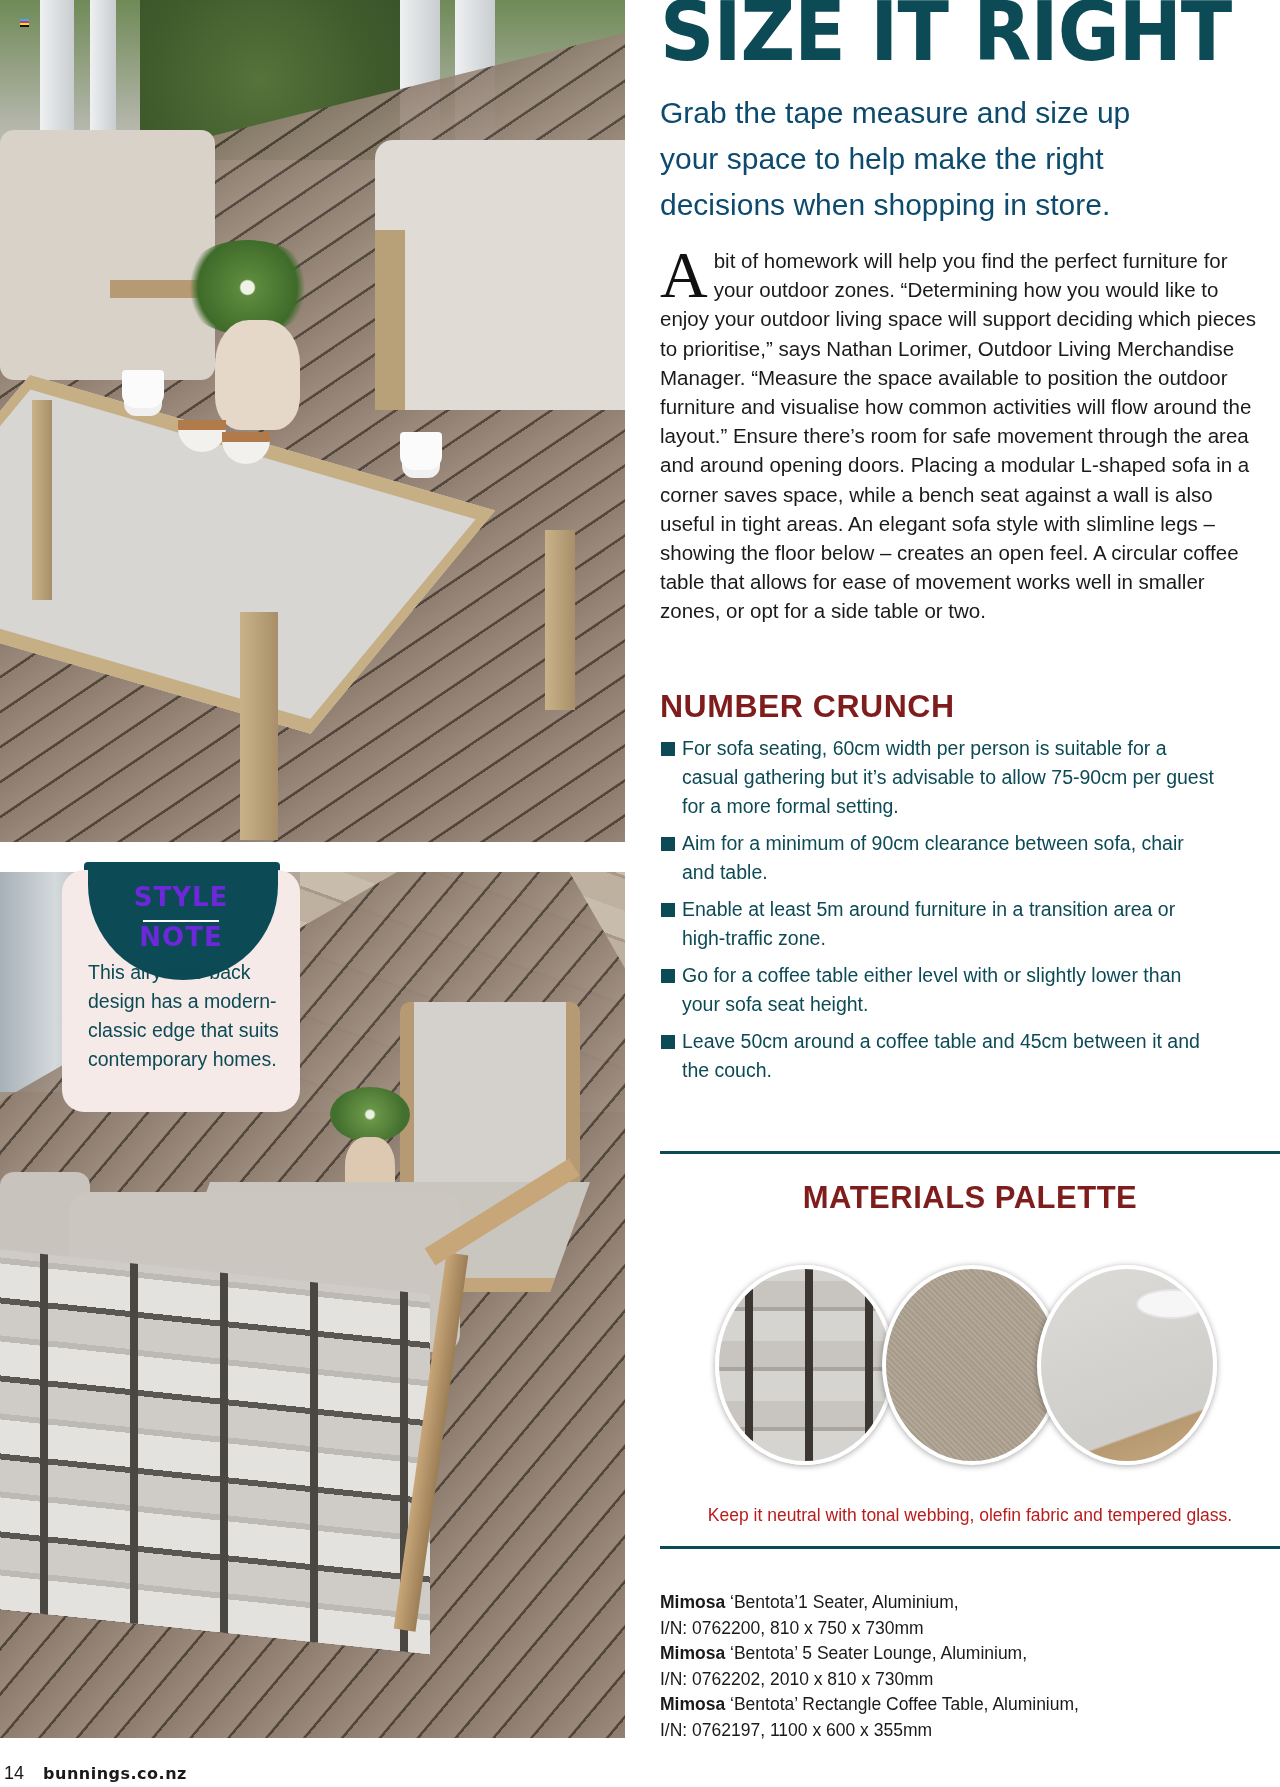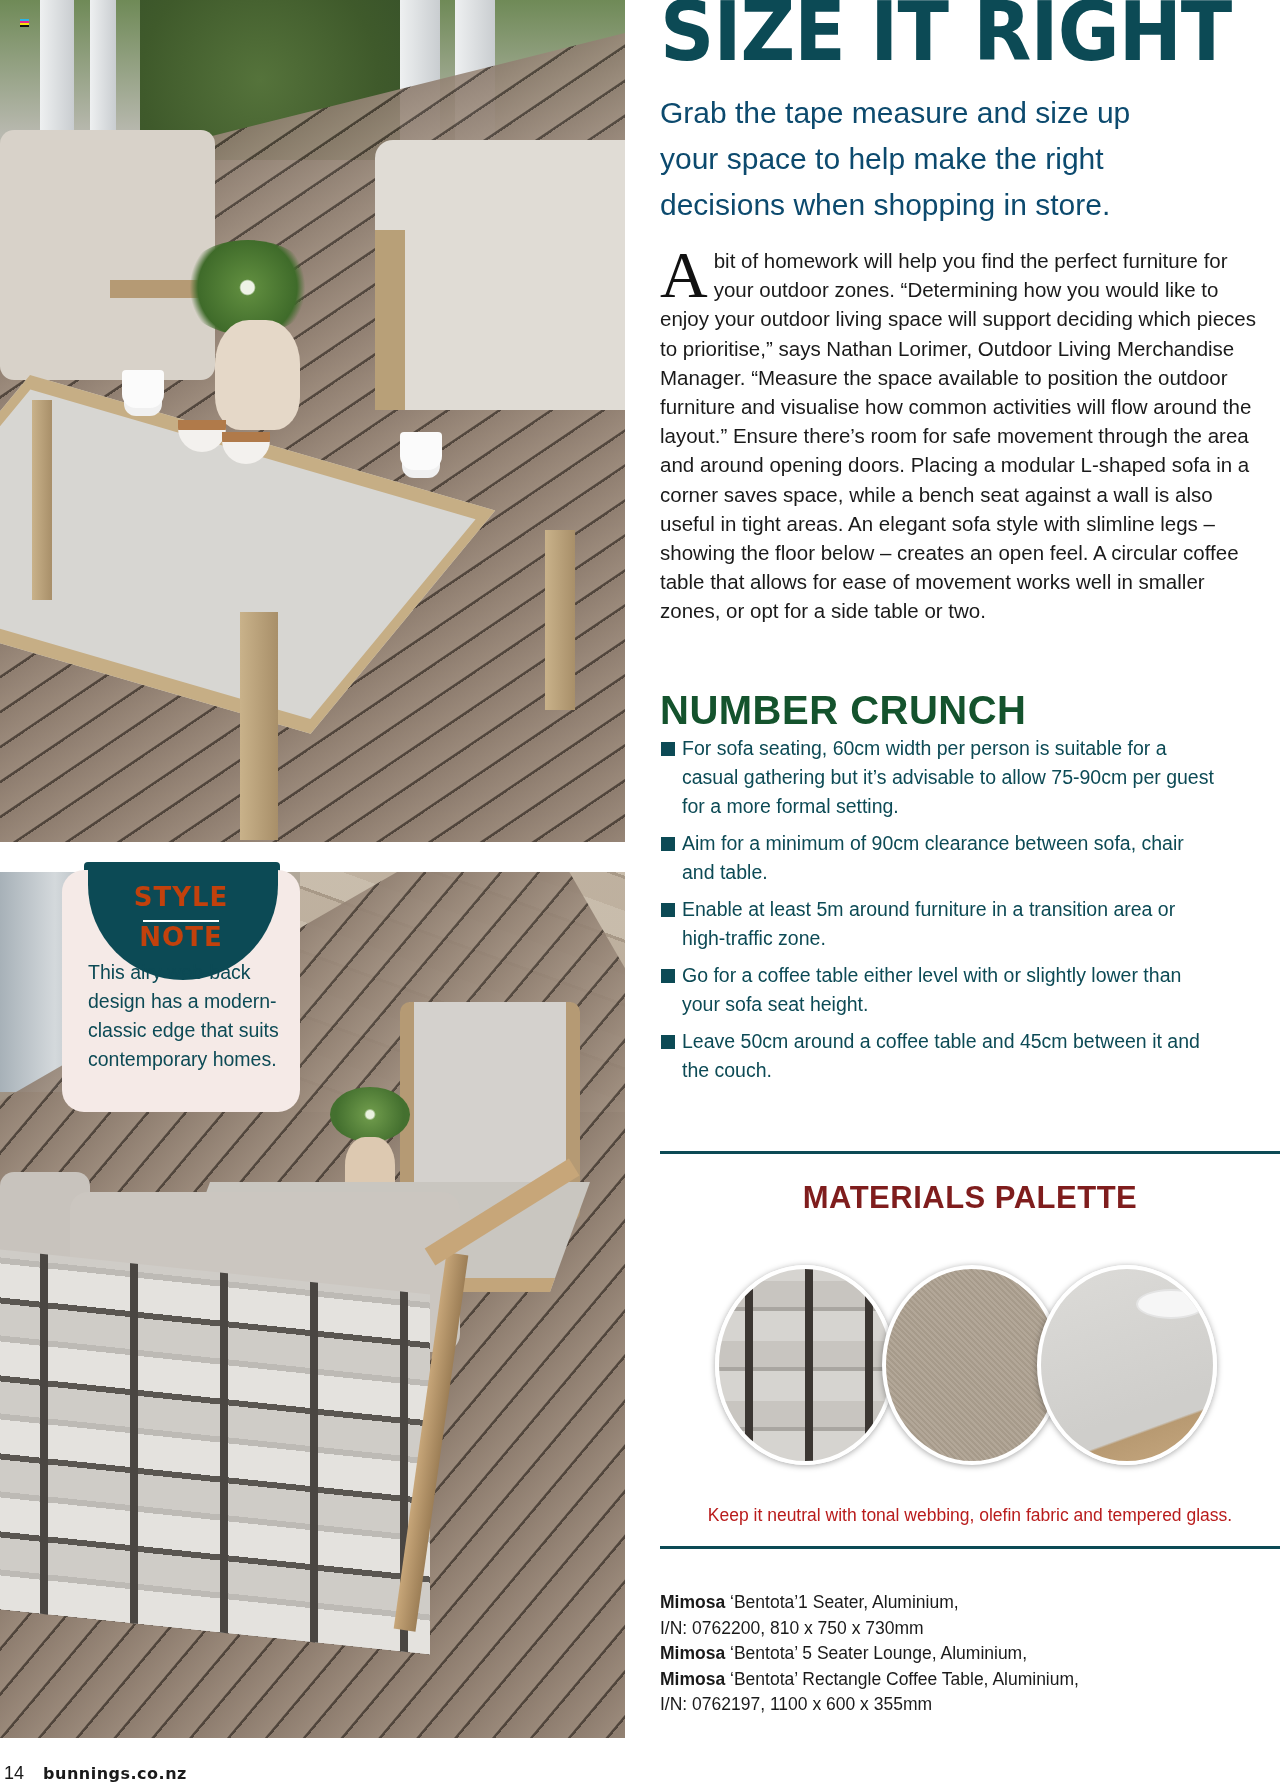--- a/index.html
+++ b/index.html
@@ -52,34 +52,34 @@
   .jug { position:absolute; left:345px; top:265px; width:50px; height:70px; background:#ddc9b1; border-radius: 40% 40% 30% 30%; }
 
   
   .cmyk-mark { position: absolute; left: 20px; top: 19px; width: 9px; height: 10px; }
   .cmyk-mark span { display: block; height: 2px; }
 
   
   .style-note { position: absolute; left: 62px; top: 870px; width: 238px; height: 242px; background: #f5eae7; border-radius: 22px; overflow: hidden; }
   .style-note .badge { position: absolute; left: 26px; top: -120px; width: 190px; height: 230px; background: #0c4a55; border-radius: 0 0 95px 95px; }
   .badge-top-cap { position: absolute; left: 84px; top: 862px; width: 196px; height: 12px; background: #0c4a55; border-radius: 4px 4px 0 0; }
-  .style-note .title1, .style-note .title2 { position: absolute; left: 0; width: 238px; text-align: center; color: #c2410c; font-weight: 700; font-size: 26px; letter-spacing: 1px; font-family: "DejaVu Sans", sans-serif; }
+  .style-note .title1, .style-note .title2 { position: absolute; left: 0; width: 238px; text-align: center; color: #6d28d9; font-weight: 700; font-size: 26px; letter-spacing: 1px; font-family: "DejaVu Sans", sans-serif; }
   .style-note .title1 { top: 12px; }
   .style-note .title2 { top: 52px; }
   .style-note .rule { position: absolute; left: 81px; top: 50px; width: 76px; height: 2px; background: #ffffff; }
   .style-note .body { position: absolute; left: 26px; top: 88px; width: 205px; font-size: 19.5px; line-height: 29px; color: #0c4a55; }
 
   
   .col { position: absolute; left: 660px; width: 600px; }
   .hero-title { top: -8px; font-size: 82px; font-weight: 700; color: #0c4a55; letter-spacing: -1px; line-height: 80px; font-family: "DejaVu Sans", sans-serif; transform: scaleX(.92); transform-origin: left; white-space: nowrap; }
   .subtitle { top: 90px; font-size: 30px; line-height: 46px; color: #0c4a6e; width: 520px; }
   .intro { top: 246px; font-size: 20.5px; line-height: 29.2px; color: #1a1a1a; width: 610px; }
   .drop-cap { float: left; font-family: "Liberation Serif", serif; font-size: 66px; line-height: 54px; margin: 2px 6px 0 0; color: #111; }
 
-  .crunch-title { top: 688px; font-size: 40px; font-weight: 700; color: #14532d; letter-spacing: .5px; }
+  .crunch-title { top: 688px; font-size: 32px; font-weight: 700; color: #7f1d1d; letter-spacing: .5px; }
   .crunch-list { top: 734px; width: 560px; list-style: none; }
   .crunch-list li { position: relative; padding-left: 22px; font-size: 19.5px; line-height: 29px; color: #0c4a55; margin-bottom: 8px; }
   .crunch-list li .sq { position: absolute; left: 1px; top: 8px; width: 14px; height: 14px; background: #0c4a55; }
 
   .rule-line { position: absolute; left: 660px; width: 620px; height: 3px; background: #0c4a55; }
 
   .mat-title { top: 1180px; width: 620px; text-align: center; font-size: 31px; color: #7f1d1d; letter-spacing: .5px; }
   .swatches { position: absolute; left: 715px; top: 1265px; width: 505px; height: 200px; }
   .swatch { position: absolute; top: 0; width: 180px; height: 200px; border-radius: 50%; border: 4px solid #ffffff; box-shadow: 0 1px 6px rgba(0,0,0,.35); overflow: hidden; }
   .sw1 { left: 0; background:
@@ -183,20 +183,21 @@
     </div>
 </div>
 <p class="col mat-caption">Keep it neutral with tonal webbing, olefin fabric and tempered glass.</p>
 
 <div class="rule-line" style="top:1546px"></div>
 
 <div class="col products">
   <div><span class="brand">Mimosa</span><span> ‘Bentota’1 Seater, Aluminium,</span></div>
   <div>I/N: 0762200, 810 x 750 x 730mm</div>
   <div><span class="brand">Mimosa</span><span> ‘Bentota’ 5 Seater Lounge, Aluminium,</span></div>
+  <div>I/N: 0762202, 2010 x 810 x 730mm</div>
   <div><span class="brand">Mimosa</span><span> ‘Bentota’ Rectangle Coffee Table, Aluminium,</span></div>
   <div>I/N: 0762197, 1100 x 600 x 355mm</div>
 </div>
 
 <div class="footer">
   <span class="page-num">14</span>
   <span class="site">bunnings.co.nz</span>
 </div>
 
 </body></html>

